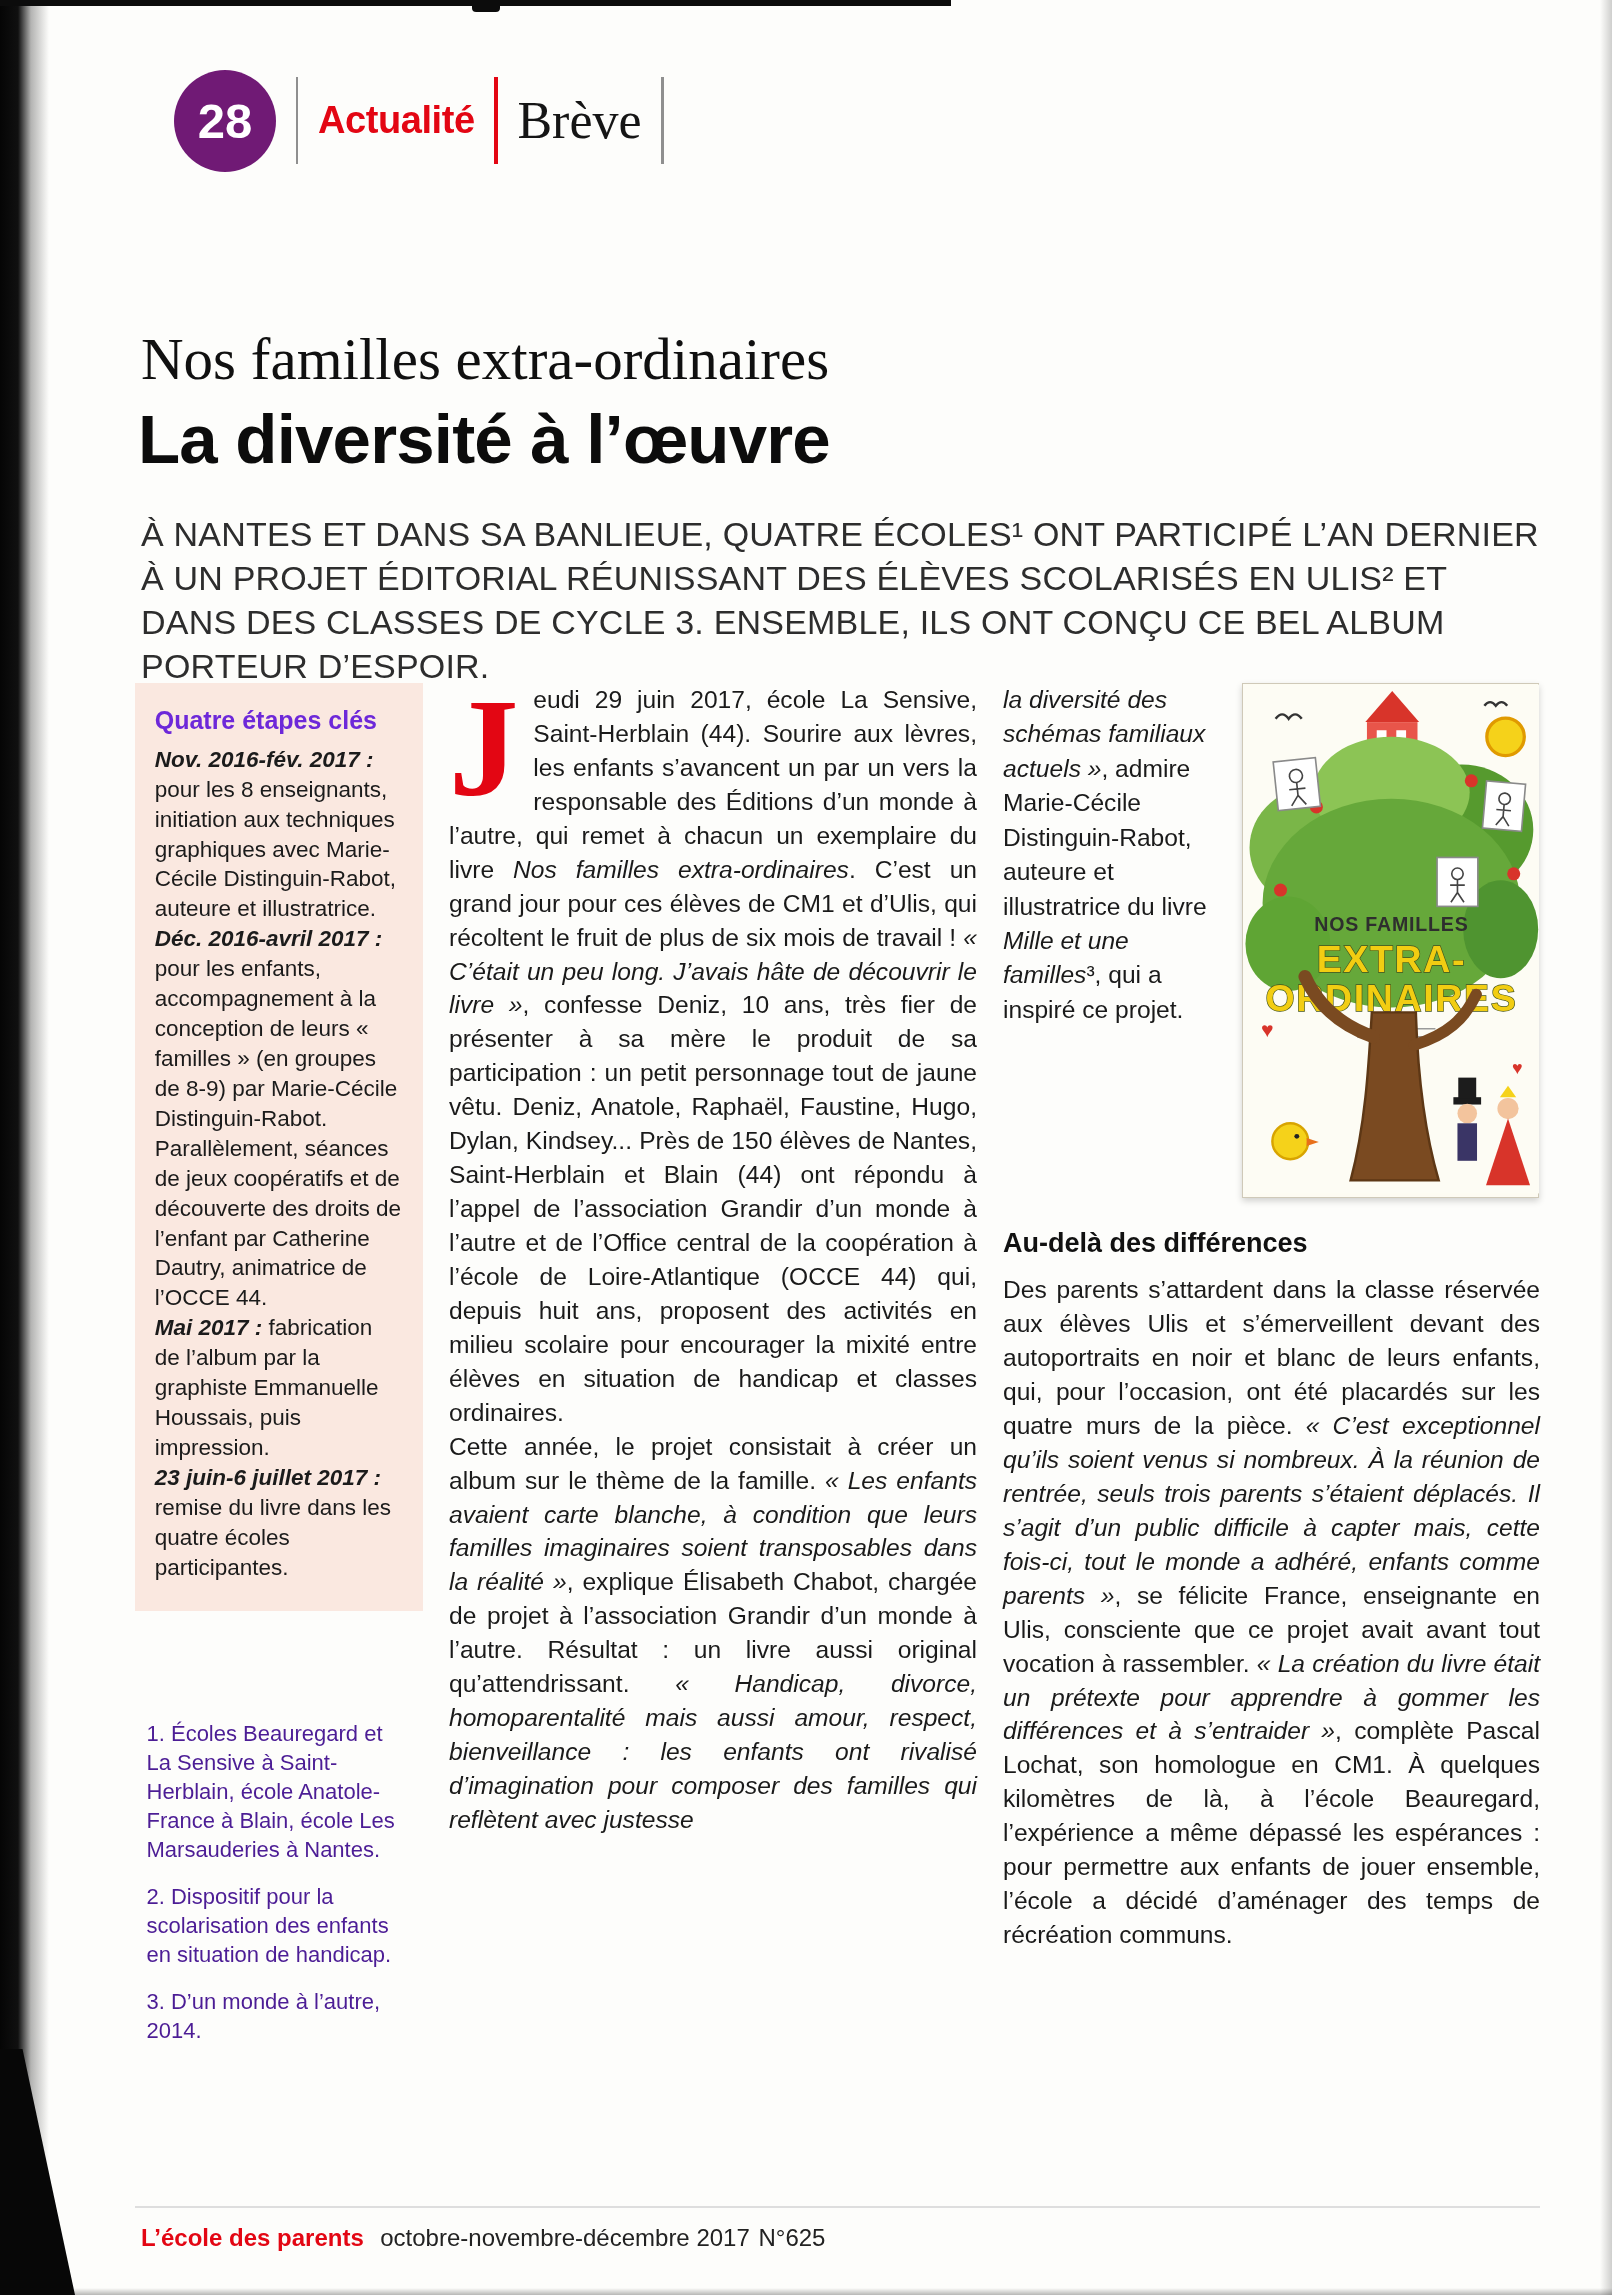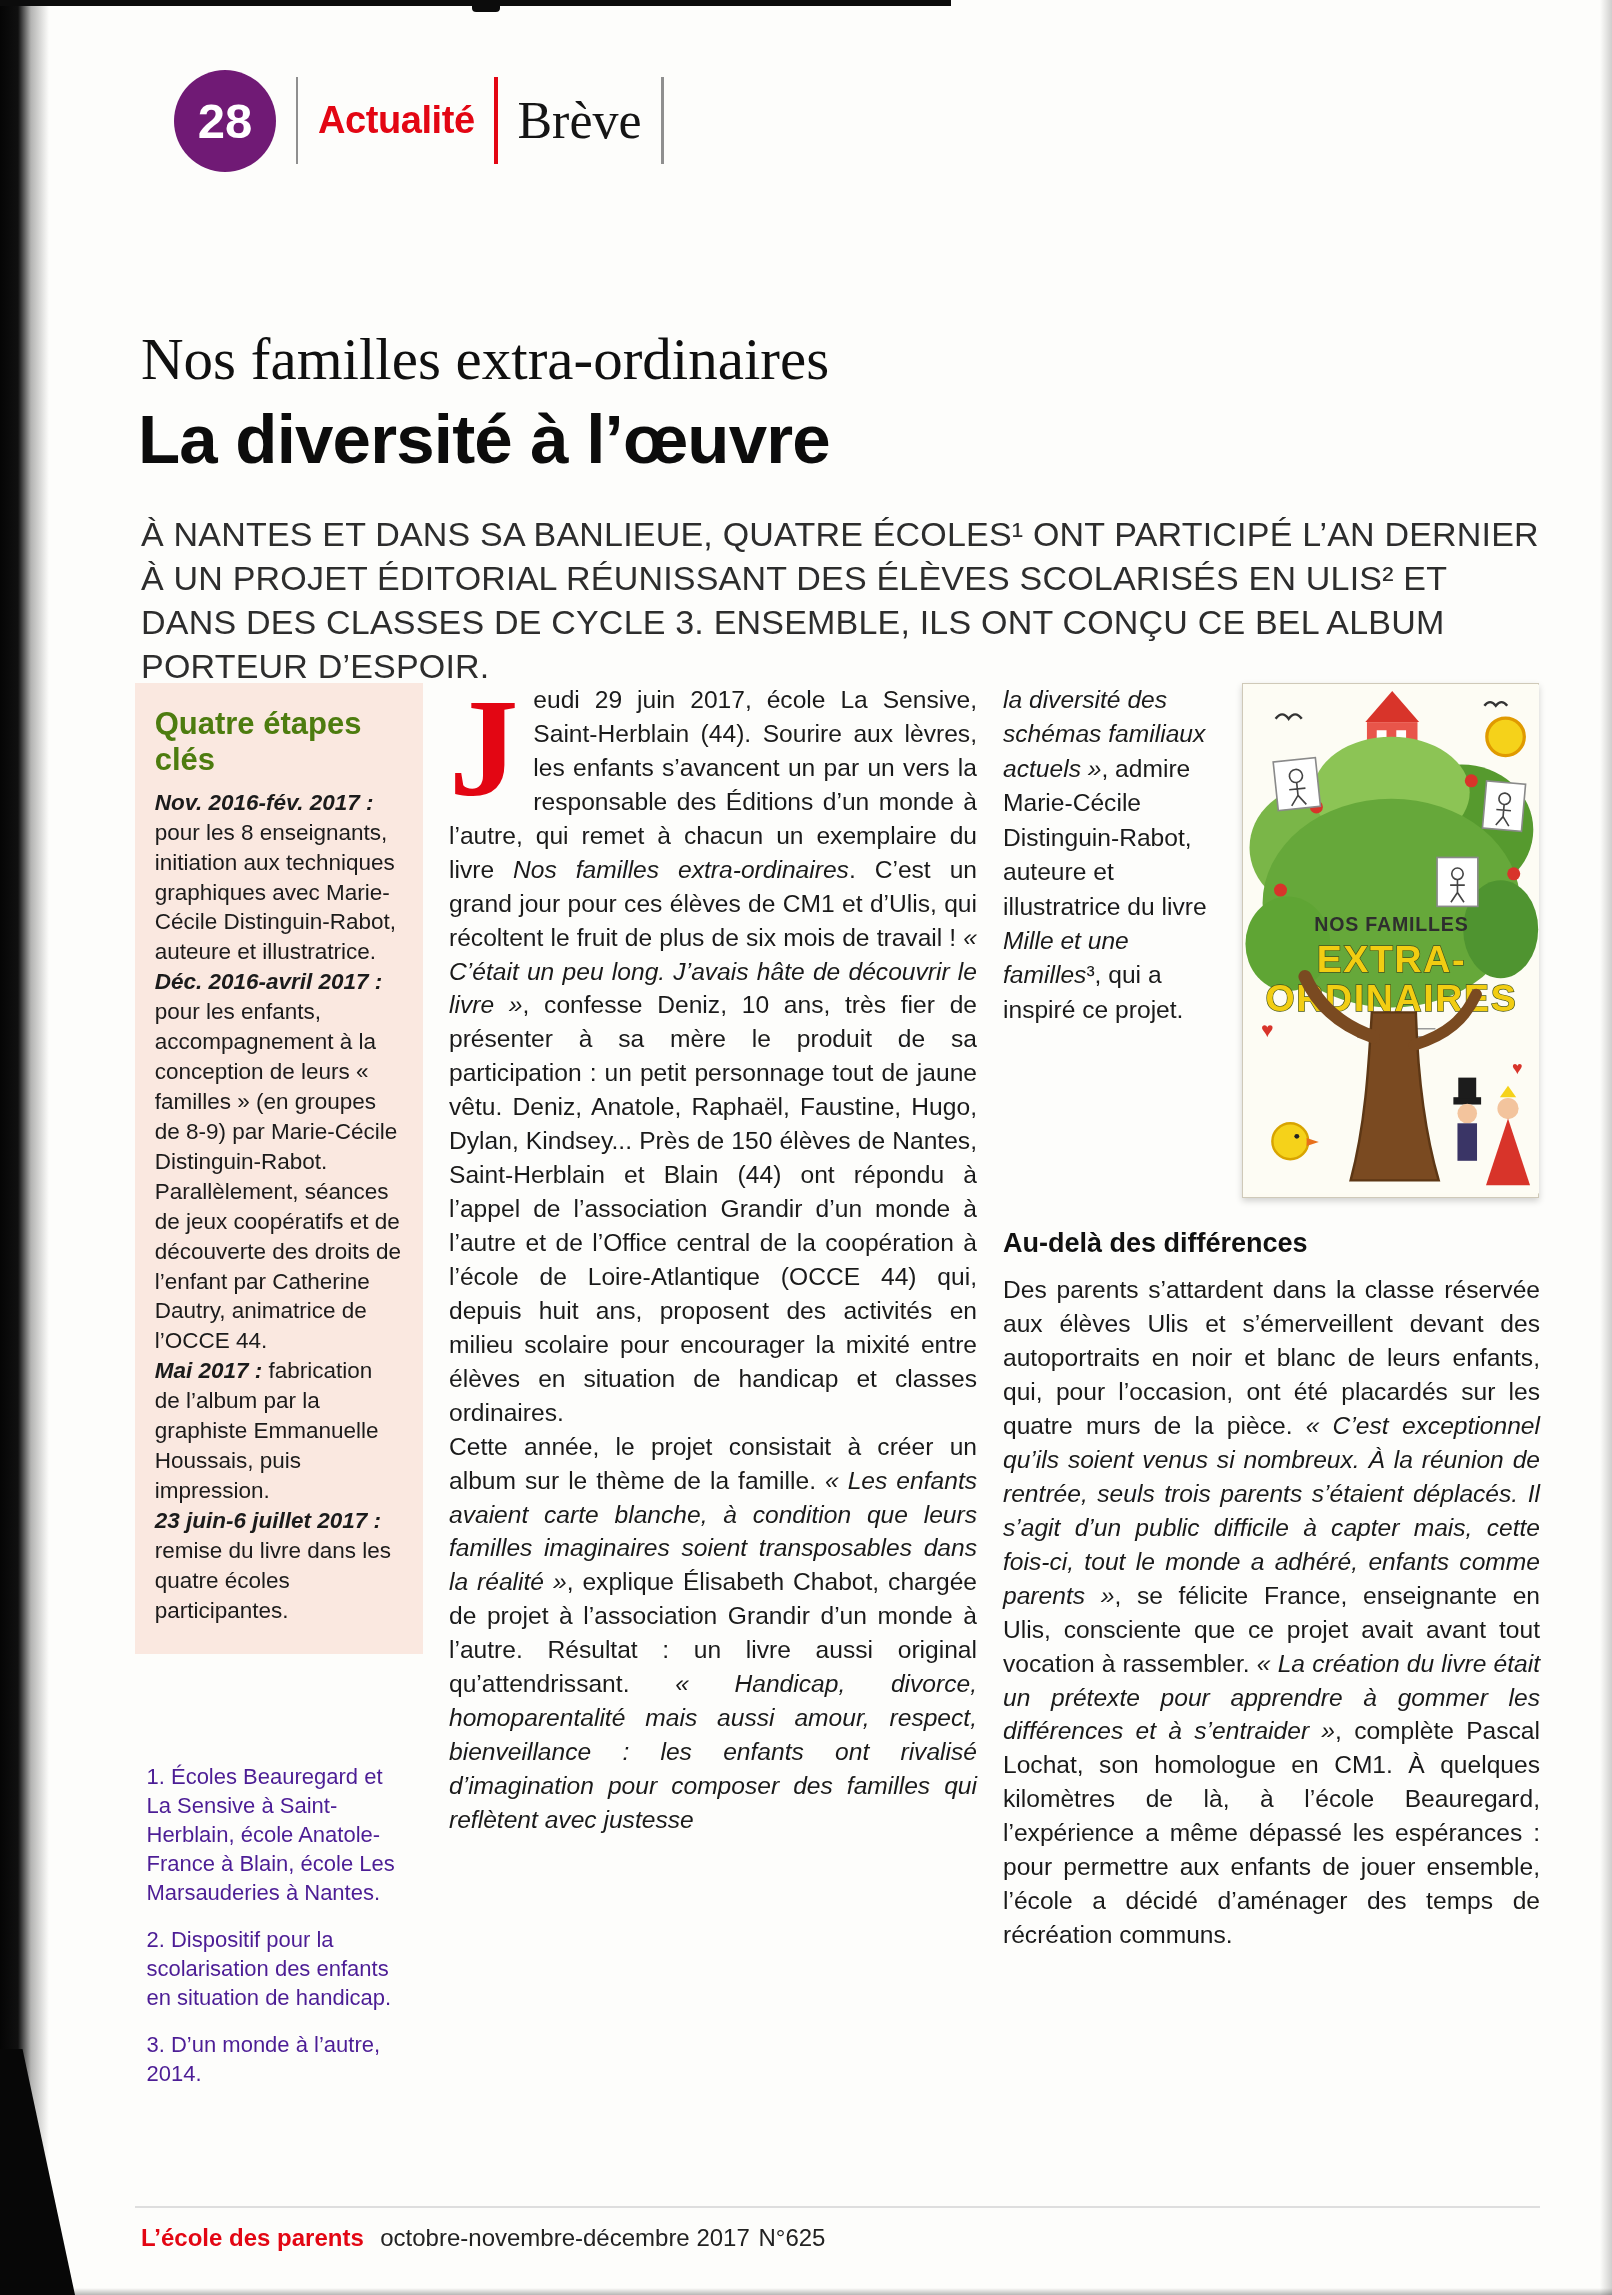--- a/index.html
+++ b/index.html
@@ -34,21 +34,21 @@
   .title{position:absolute;left:138px;top:400px;font-size:69px;font-weight:700;color:#0c0c0c;letter-spacing:-0.8px}
   .standfirst{position:absolute;left:141px;top:513px;width:1403px;font-size:34px;line-height:1.29;
     color:#2d2d2d;letter-spacing:0.2px}
 
   
   .columns{position:absolute;left:135px;top:683px;width:1405px;display:grid;
     grid-template-columns:288px 528px 537px;column-gap:26px;align-items:start}
 
   
   .sidebar-box{background:#fae8e0;padding:23px 19.7px 28px;color:#1b1b1b}
-  .sidebar-title{color:#4d7c0f;font-size:31px;font-weight:700;margin-bottom:9.8px}
+  .sidebar-title{color:#6d28d9;font-size:25px;font-weight:700;margin-bottom:9.8px}
   .step{font-size:22.5px;line-height:1.33;margin:0}
   .seg-i{font-style:italic}
   .seg-bi{font-style:italic;font-weight:700}
   .footnotes{margin-top:108px;padding-left:11.5px;width:275px;font-size:22px;line-height:1.32;color:#4c1d95}
   .footnote{margin-bottom:18px}
 
   
   .article-col{font-size:24.6px;line-height:1.38;text-align:justify;color:#1a1a1a}
   .article-col p{margin:0}
   .dropcap{float:left;font-family:"Liberation Serif",serif;font-weight:700;font-size:139px;

